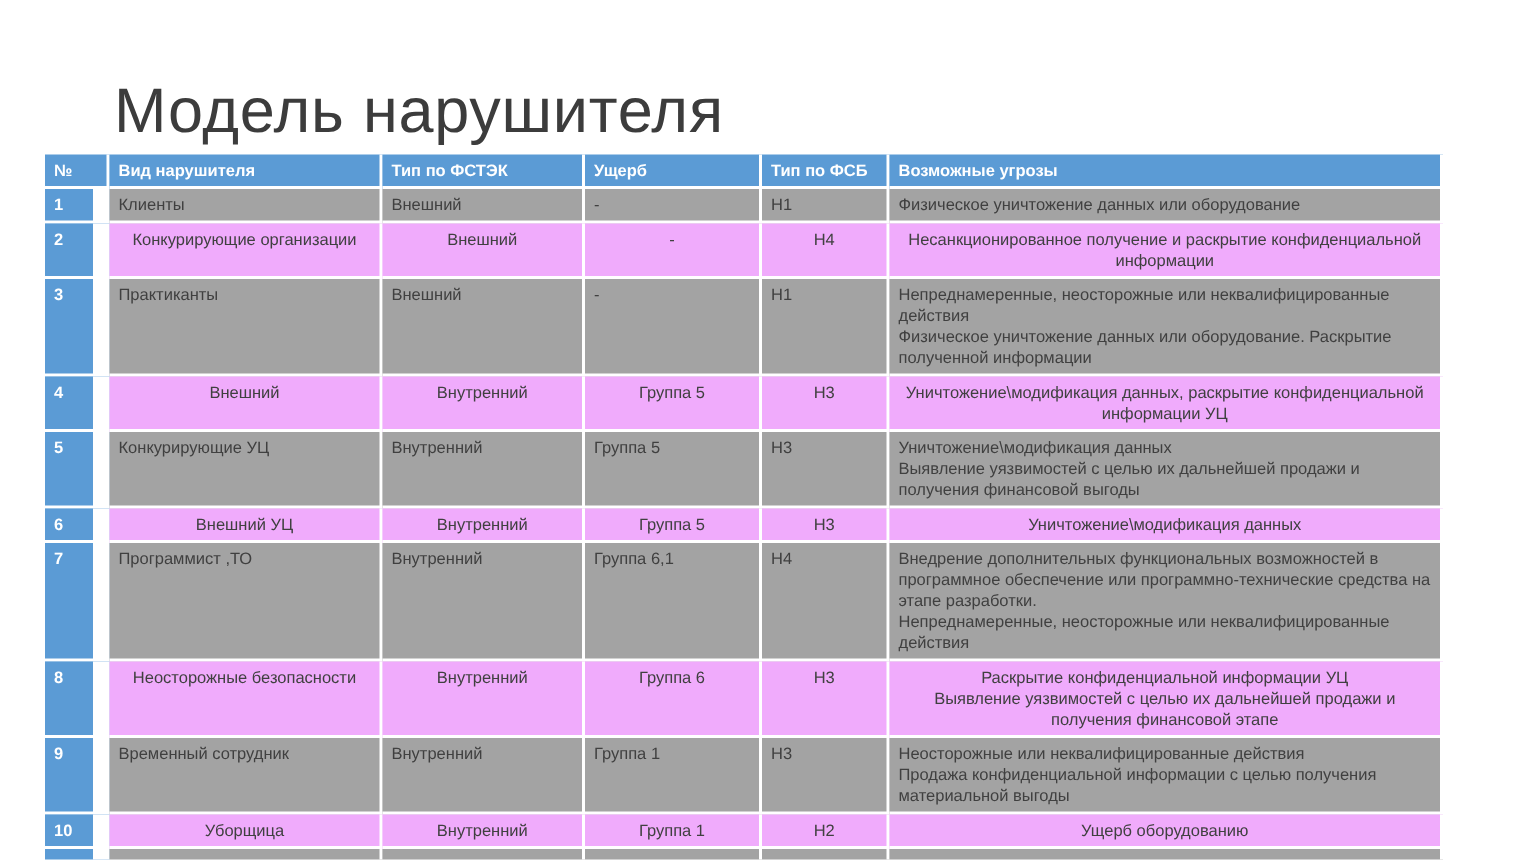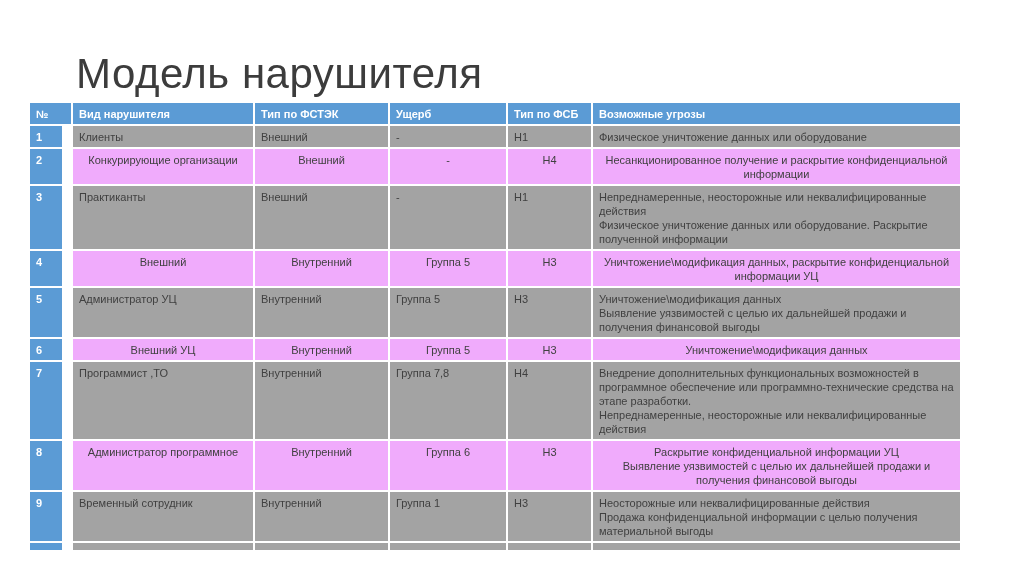--- a/index.html
+++ b/index.html
@@ -98,61 +98,69 @@
           <tr class="band-b">
             <td class="num">4</td>
             <td>Внешний</td>
             <td>Внутренний</td>
             <td>Группа 5</td>
             <td>Н3</td>
             <td class="threats">Уничтожение\модификация данных, раскрытие конфиденциальной информации УЦ</td>
           </tr>
           <tr class="band-a">
             <td class="num">5</td>
-            <td>Администратор УЦ</td>
+            <td>Конкурирующие УЦ</td>
             <td>Внутренний</td>
             <td>Группа 5</td>
             <td>Н3</td>
             <td class="threats">Уничтожение\модификация данных
 Выявление уязвимостей с целью их дальнейшей продажи и получения финансовой выгоды</td>
           </tr>
           <tr class="band-b">
             <td class="num">6</td>
             <td>Внешний УЦ</td>
             <td>Внутренний</td>
             <td>Группа 5</td>
             <td>Н3</td>
             <td class="threats">Уничтожение\модификация данных</td>
           </tr>
           <tr class="band-a">
             <td class="num">7</td>
             <td>Программист ,ТО</td>
             <td>Внутренний</td>
-            <td>Группа 7,8</td>
+            <td>Группа 6,1</td>
             <td>Н4</td>
             <td class="threats">Внедрение дополнительных функциональных возможностей в программное обеспечение или программно-технические средства на этапе разработки.
 Непреднамеренные, неосторожные или неквалифицированные действия</td>
           </tr>
           <tr class="band-b">
             <td class="num">8</td>
-            <td>Администратор программное</td>
+            <td>Неосторожные безопасности</td>
             <td>Внутренний</td>
             <td>Группа 6</td>
             <td>Н3</td>
             <td class="threats">Раскрытие конфиденциальной информации УЦ
-Выявление уязвимостей с целью их дальнейшей продажи и получения финансовой выгоды</td>
+Выявление уязвимостей с целью их дальнейшей продажи и получения финансовой этапе</td>
           </tr>
           <tr class="band-a">
             <td class="num">9</td>
             <td>Временный сотрудник</td>
             <td>Внутренний</td>
             <td>Группа 1</td>
             <td>Н3</td>
             <td class="threats">Неосторожные или неквалифицированные действия
 Продажа конфиденциальной информации с целью получения материальной выгоды</td>
+          </tr>
+          <tr class="band-b">
+            <td class="num">10</td>
+            <td>Уборщица</td>
+            <td>Внутренний</td>
+            <td>Группа 1</td>
+            <td>Н2</td>
+            <td class="threats">Ущерб оборудованию</td>
           </tr>
           <tr class="band-a partial">
             <td class="num"></td>
             <td></td>
             <td></td>
             <td></td>
             <td></td>
             <td class="threats"></td>
           </tr>
         </tbody>

